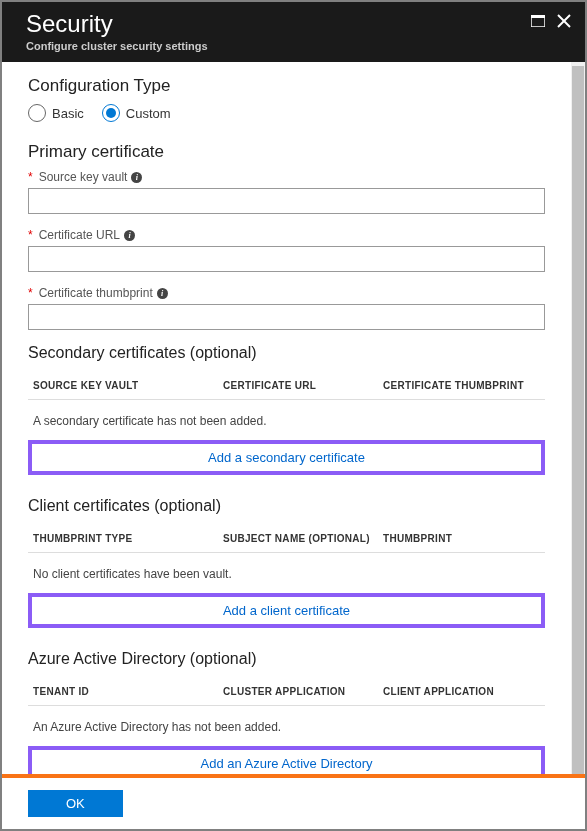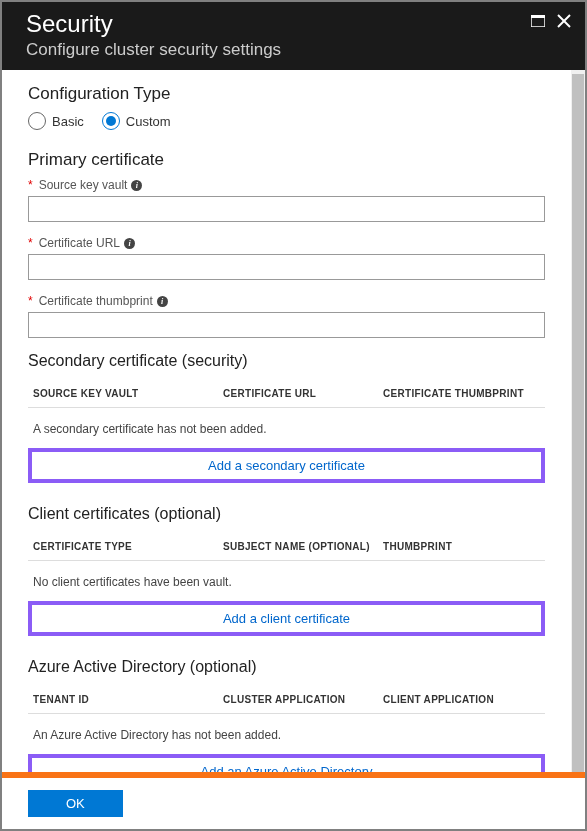--- a/index.html
+++ b/index.html
@@ -30,23 +30,23 @@
       display: flex;
       justify-content: space-between;
       align-items: flex-start;
     }
     .titlebar-text h1 {
       font-size: 24px;
       font-weight: 400;
       margin-bottom: 2px;
     }
     .titlebar-text p {
-      font-size: 17px;
+      font-size: 11px;
       color: #ccc;
-      font-weight: 400;
+      font-weight: 700;
     }
     .titlebar-icons {
       display: flex;
       gap: 12px;
       align-items: center;
       padding-top: 4px;
     }
     .titlebar-icons span {
       cursor: pointer;
       display: inline-flex;
@@ -193,21 +193,21 @@
       border: 4px solid #8b5cf6;
       background: #fff;
       color: #0066cc;
       font-size: 13px;
       padding: 6px 0;
       cursor: pointer;
       text-align: center;
       margin-bottom: 20px;
     }
     .footer {
-      border-top: 6px solid #f97316;
+      border-top: 4px solid #f97316;
       padding: 12px 26px;
       background: #fff;
     }
     .ok-button {
       background: #0078d4;
       color: #fff;
       border: none;
       padding: 6px 38px;
       font-size: 13px;
       cursor: pointer;
@@ -281,32 +281,32 @@
       <div class="field-group">
         <div class="field-label">
           <span class="required-star">*</span>
           <span>Certificate thumbprint</span>
           <span class="info-icon">i</span>
         </div>
         <input class="text-input" type="text" value="" style="">
       </div>
 
 
-      <div class="subsection-title">Secondary certificate (security)</div>
+      <div class="subsection-title">Secondary certificates (optional)</div>
       <div class="table-header">
         <div>SOURCE KEY VAULT</div>
         <div>CERTIFICATE URL</div>
         <div>CERTIFICATE THUMBPRINT</div>
       </div>
       <div class="empty-msg">A secondary certificate has not been added.</div>
       <button class="add-button">Add a secondary certificate</button>
 
       <div class="subsection-title">Client certificates (optional)</div>
       <div class="table-header">
-        <div>CERTIFICATE TYPE</div>
+        <div>THUMBPRINT TYPE</div>
         <div>SUBJECT NAME (OPTIONAL)</div>
         <div>THUMBPRINT</div>
       </div>
       <div class="empty-msg">No client certificates have been vault.</div>
       <button class="add-button">Add a client certificate</button>
 
       <div class="subsection-title">Azure Active Directory (optional)</div>
       <div class="table-header">
         <div>TENANT ID</div>
         <div>CLUSTER APPLICATION</div>

